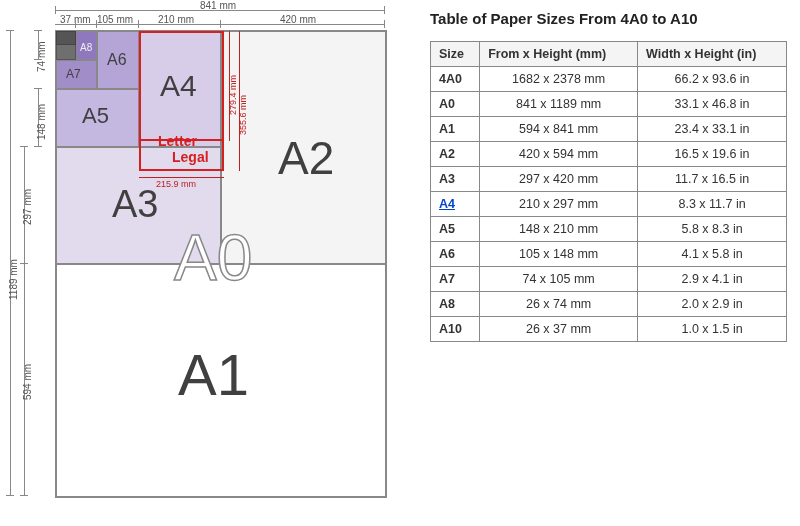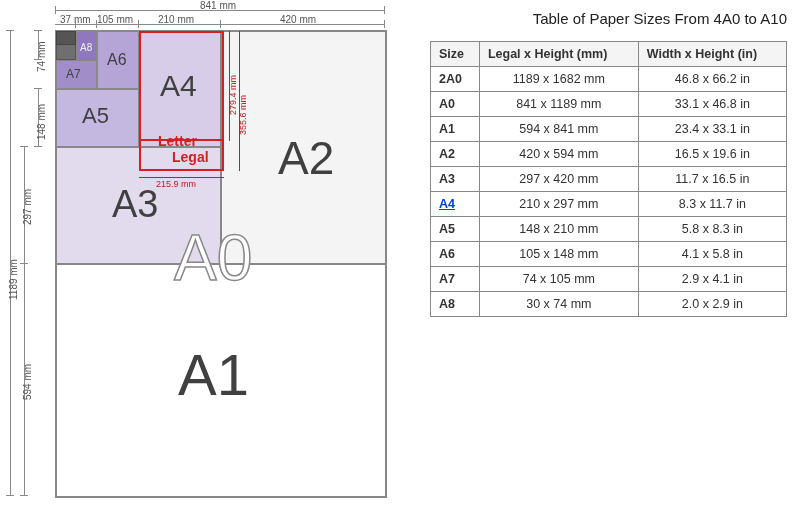--- a/index.html
+++ b/index.html
@@ -9,21 +9,21 @@
   .lbl{position:absolute;font-family:Arial,sans-serif;color:#404040;white-space:nowrap;pointer-events:none}
   .dim{position:absolute;font-size:10px;color:#555;font-family:Arial,sans-serif;white-space:nowrap}
   .dim-v{transform:rotate(-90deg);transform-origin:left top}
   .dim-line-h{position:absolute;height:0;border-top:1px solid #888}
   .dim-line-v{position:absolute;width:0;border-left:1px solid #888}
   .tick{position:absolute;background:#888}
   .letter{position:absolute;border:2px solid #d61f1f;box-sizing:border-box}
   .red-lbl{color:#d61f1f;font-weight:bold;font-size:14px}
 
   .table-wrap{position:absolute;left:430px;top:10px;width:357px}
-  .title{font-weight:normal;font-size:15px;text-align:right;margin-bottom:14px;color:#222}
+  .title{font-weight:bold;font-size:15px;text-align:left;margin-bottom:14px;color:#222}
   table{border-collapse:collapse;width:100%;font-size:12.5px}
   th,td{border:1px solid #888;padding:5px 8px;text-align:left}
   th{background:#f4f4f4;font-weight:bold}
   td:first-child{font-weight:bold}
   td:nth-child(2),td:nth-child(3){text-align:center}
   a{color:#0044cc;text-decoration:underline}
 
   .a0-text-outline{font-family:Arial,sans-serif;font-size:64px;color:#fff;-webkit-text-stroke:1.5px #888;font-weight:400}
   .red-dim{font-size:9px;color:#c02020}
   .red-dim-line{position:absolute;border-color:#c02020}
@@ -122,29 +122,29 @@
   <div class="lbl red-dim dim-v" style="left:182px;top:104px">355.6 mm</div>
   <div class="lbl red-dim" style="left:100px;top:148px">215.9 mm</div>
 </div>
 
 <div class="table-wrap">
   <div class="title">Table of Paper Sizes From 4A0 to A10</div>
   <table>
     <thead>
       <tr>
         <th>Size</th>
-        <th>Legal x Height (mm)</th>
+        <th>From x Height (mm)</th>
         <th>Width x Height (in)</th>
       </tr>
     </thead>
     <tbody id="tbody">
           <tr>
-            <td>2A0</td>
-            <td>1189 x 1682 mm</td>
-            <td>46.8 x 66.2 in</td>
+            <td>4A0</td>
+            <td>1682 x 2378 mm</td>
+            <td>66.2 x 93.6 in</td>
           </tr>
           <tr>
             <td>A0</td>
             <td>841 x 1189 mm</td>
             <td>33.1 x 46.8 in</td>
           </tr>
           <tr>
             <td>A1</td>
             <td>594 x 841 mm</td>
             <td>23.4 x 33.1 in</td>
@@ -174,20 +174,25 @@
             <td>105 x 148 mm</td>
             <td>4.1 x 5.8 in</td>
           </tr>
           <tr>
             <td>A7</td>
             <td>74 x 105 mm</td>
             <td>2.9 x 4.1 in</td>
           </tr>
           <tr>
             <td>A8</td>
-            <td>30 x 74 mm</td>
+            <td>26 x 74 mm</td>
             <td>2.0 x 2.9 in</td>
+          </tr>
+          <tr>
+            <td>A10</td>
+            <td>26 x 37 mm</td>
+            <td>1.0 x 1.5 in</td>
           </tr>
         </tbody>
   </table>
 </div>
 
 </div>
 
 </body></html>

